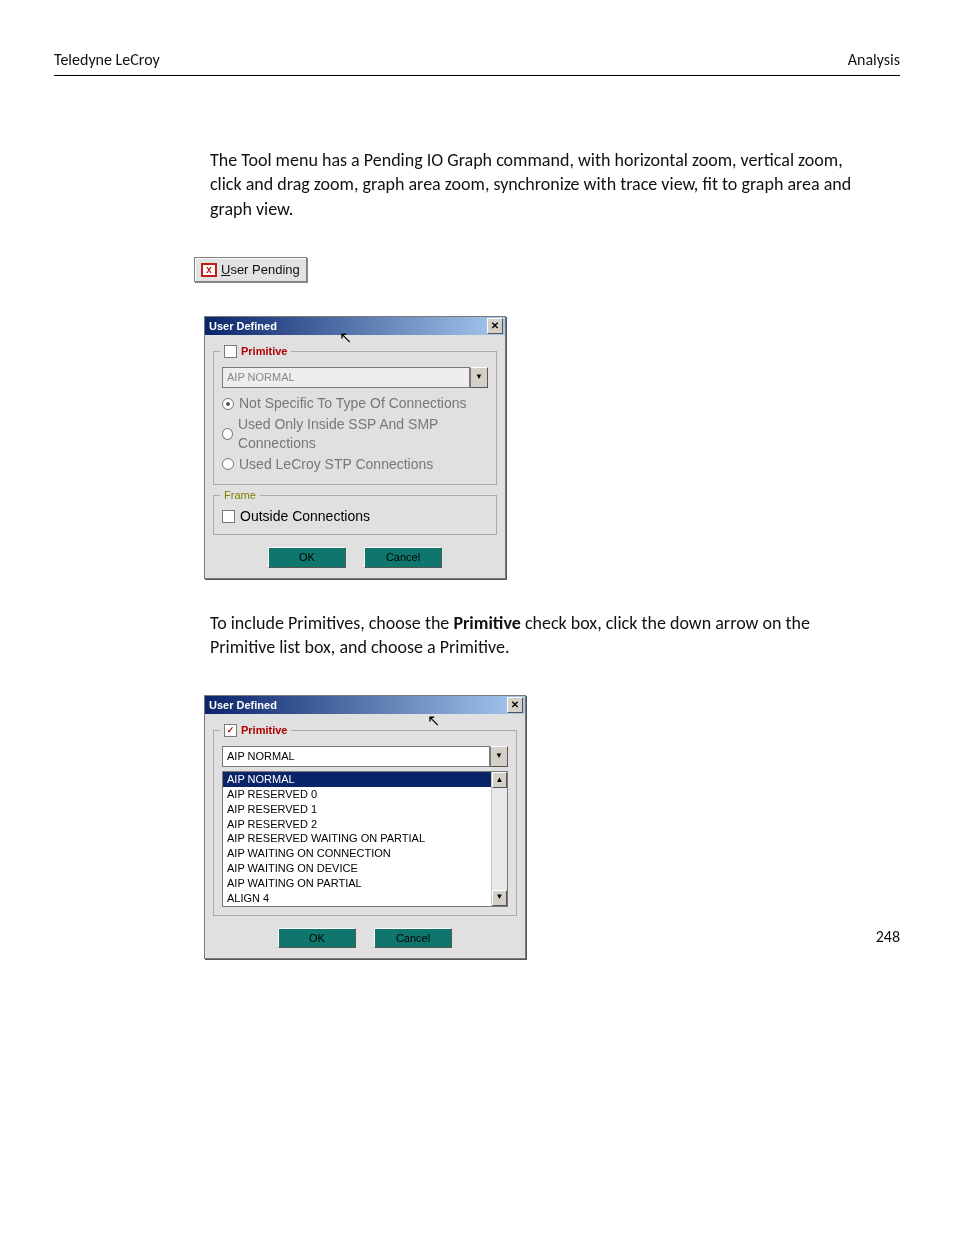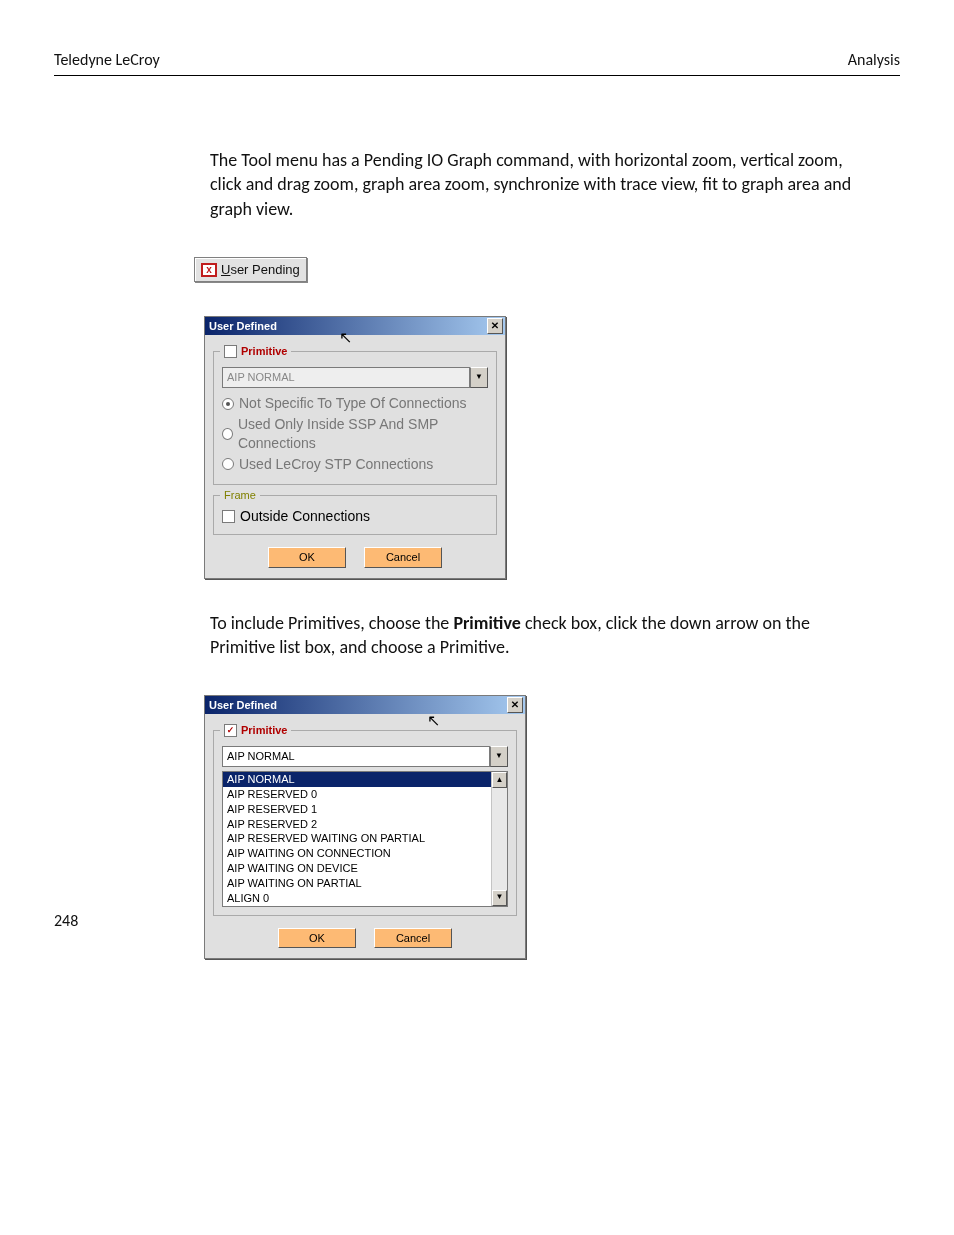--- a/index.html
+++ b/index.html
@@ -194,21 +194,21 @@
   .dlg-buttons {
     display: flex;
     justify-content: center;
     gap: 18px;
     padding: 4px 0 2px 0;
   }
   .dlg-btn {
     min-width: 60px;
     text-align: center;
     padding: 2px 8px;
-    background: #fdba74;
+    background: #0f766e;
     border: 1px solid #fff;
     border-right-color: #555;
     border-bottom-color: #555;
     font-size: 11px;
   }
   .cursor {
     position: absolute;
     font-size: 16px;
     color: #000;
   }
@@ -245,23 +245,23 @@
     border-bottom-color: #555;
     display: flex;
     align-items: center;
     justify-content: center;
     font-size: 8px;
   }
   .scrolltrack { flex: 1; }
 
   .footer {
     position: absolute;
-    left: 54px; right: 54px; bottom: 44px;
-    display: flex;
-    justify-content: flex-start;
+    left: 54px; right: 54px; bottom: 28px;
+    display: flex;
+    justify-content: flex-end;
     font-size: 16px;
   }
 </style>
 </head>
 <body>
 
 <div class="page">
 
   <div class="header">
     <span>Teledyne LeCroy</span>
@@ -347,21 +347,21 @@
           <div class="dropdown-list">
             <div class="items">
               <div class="item sel">AIP NORMAL</div>
               <div class="item">AIP RESERVED 0</div>
               <div class="item">AIP RESERVED 1</div>
               <div class="item">AIP RESERVED 2</div>
               <div class="item">AIP RESERVED WAITING ON PARTIAL</div>
               <div class="item">AIP WAITING ON CONNECTION</div>
               <div class="item">AIP WAITING ON DEVICE</div>
               <div class="item">AIP WAITING ON PARTIAL</div>
-              <div class="item">ALIGN 0</div>
+              <div class="item">ALIGN 4</div>
             </div>
             <div class="scrollbar">
               <div class="scrollbtn">▲</div>
               <div class="scrolltrack"></div>
               <div class="scrollbtn">▼</div>
             </div>
           </div>
         </div>
         <div class="dlg-buttons">
           <div class="dlg-btn">OK</div>

